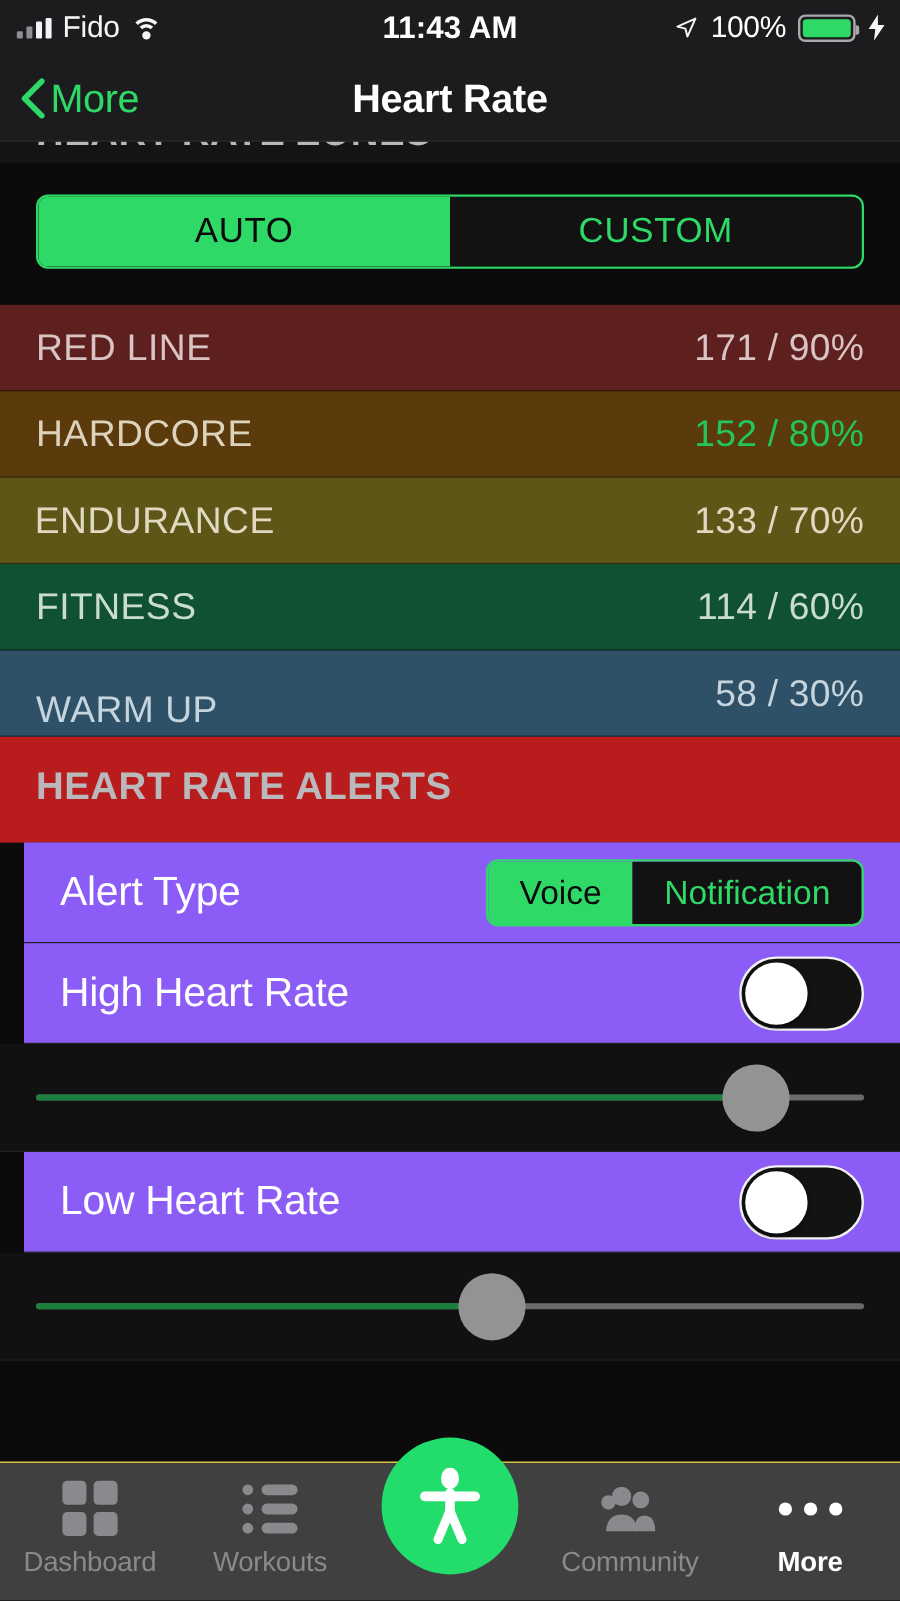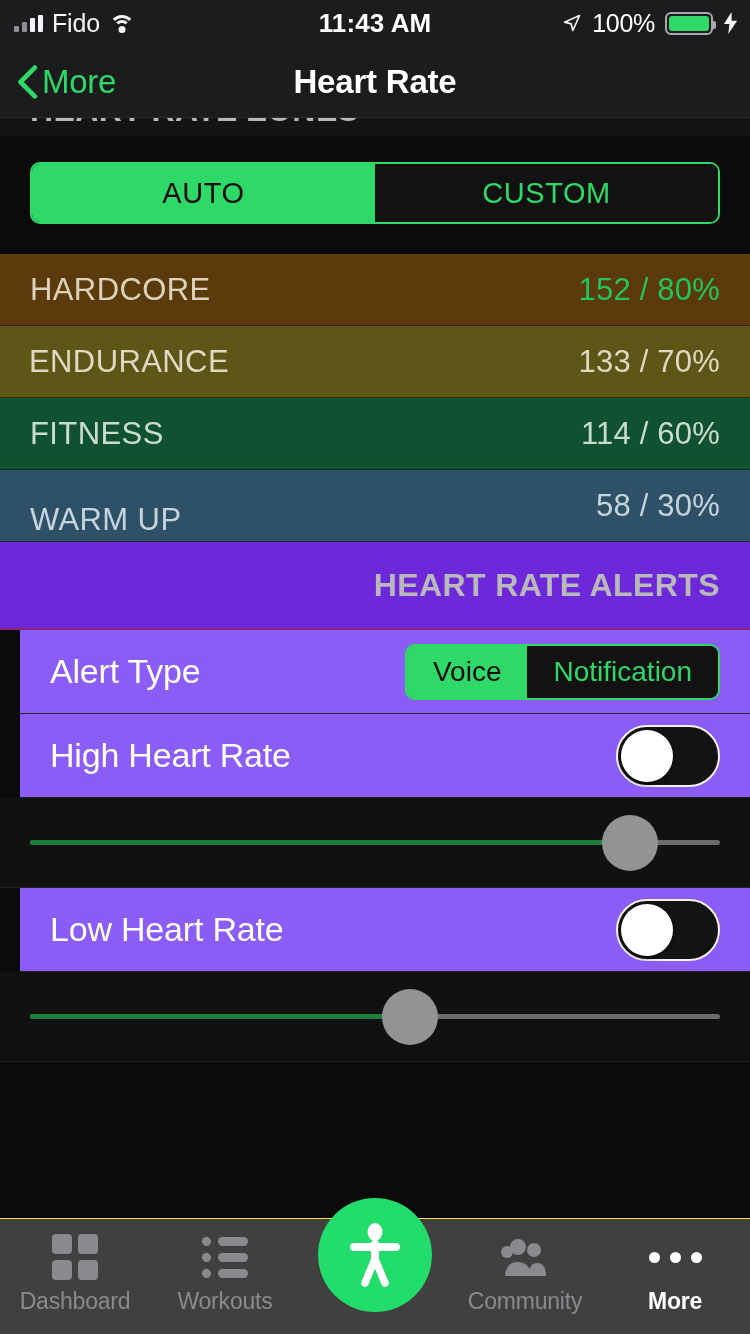--- a/index.html
+++ b/index.html
@@ -88,22 +88,22 @@
   .zones { }
   .zone {
     height:72px; display:flex; align-items:center; justify-content:space-between;
     padding:0 30px; border-bottom:1px solid rgba(0,0,0,.45);
   }
   .zone-name { font-size:31px; letter-spacing:.4px; }
   .zone-val { font-size:31px; letter-spacing:.2px; }
 
   
   .sect-head {
-    height:88px; background:#6d28d9; display:flex; align-items:center;
-    padding:0 30px; border-bottom:1px solid #b91c1c;justify-content:flex-end;
+    height:88px; background:#b91c1c; display:flex; align-items:center;
+    padding:0 30px; border-bottom:5px solid #b91c1c;
   }
   .sect-head span { font-size:32px; font-weight:bold; color:#b9b9bc; letter-spacing:.4px; }
 
   
   .row {
     min-height:84px; display:flex; align-items:center; justify-content:space-between;
     padding:0 30px; background:#8b5cf6; border-bottom:1px solid #232325;margin-left:20px;
   }
   .row-label { color:#fff; font-size:34px; letter-spacing:-.2px; }
   .seg-sm { display:flex; height:56px; border:2px solid #2fd968; border-radius:10px; overflow:hidden; }
@@ -209,20 +209,24 @@
     <div class="head-pad"></div>
 
     <div class="seg-wrap">
       <div class="segment">
         <div class="sel">AUTO</div>
         <div class="unsel">CUSTOM</div>
       </div>
     </div>
 
     <div class="zones" id="zones-list">
+        <div class="zone" style="background: rgb(94, 31, 31);">
+          <span class="zone-name" style="color: rgb(217, 195, 195);">RED LINE</span>
+          <span class="zone-val" style="color: rgb(217, 195, 195);">171 / 90%</span>
+        </div>
         <div class="zone" style="background: rgb(91, 58, 11);">
           <span class="zone-name" style="color: rgb(221, 211, 189);">HARDCORE</span>
           <span class="zone-val" style="color: #22c55e;">152 / 80%</span>
         </div>
         <div class="zone" style="background: rgb(94, 86, 23); padding-left: 29px;">
           <span class="zone-name" style="color: rgb(222, 217, 192);">ENDURANCE</span>
           <span class="zone-val" style="color: rgb(222, 217, 192);">133 / 70%</span>
         </div>
         <div class="zone" style="background: rgb(15, 81, 48);">
           <span class="zone-name" style="color: rgb(201, 220, 207);">FITNESS</span>

